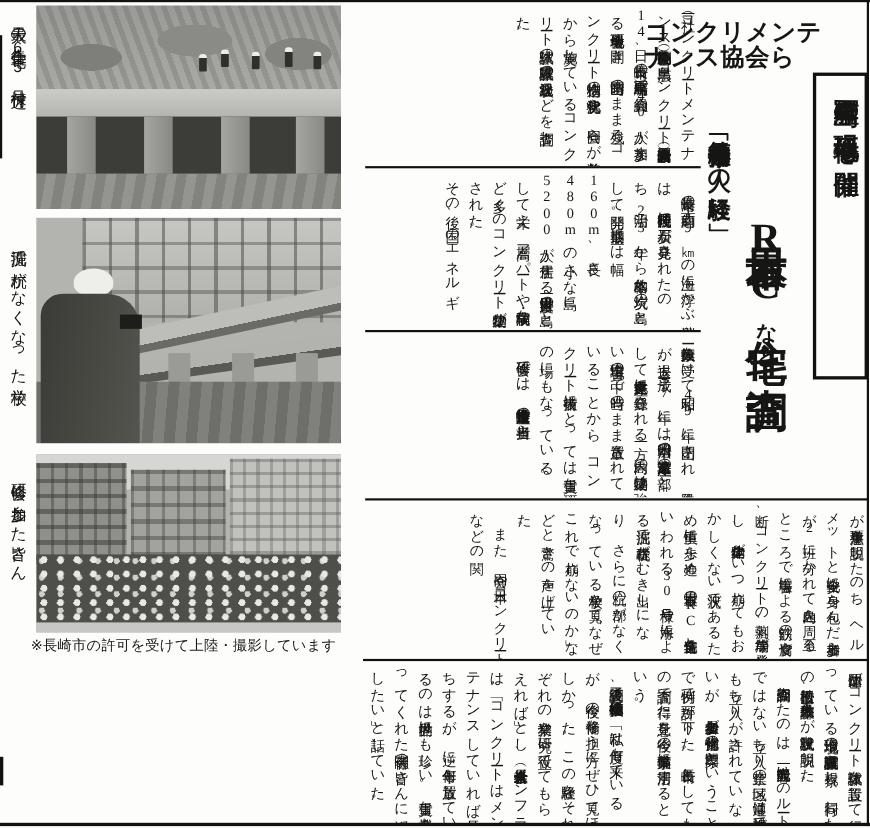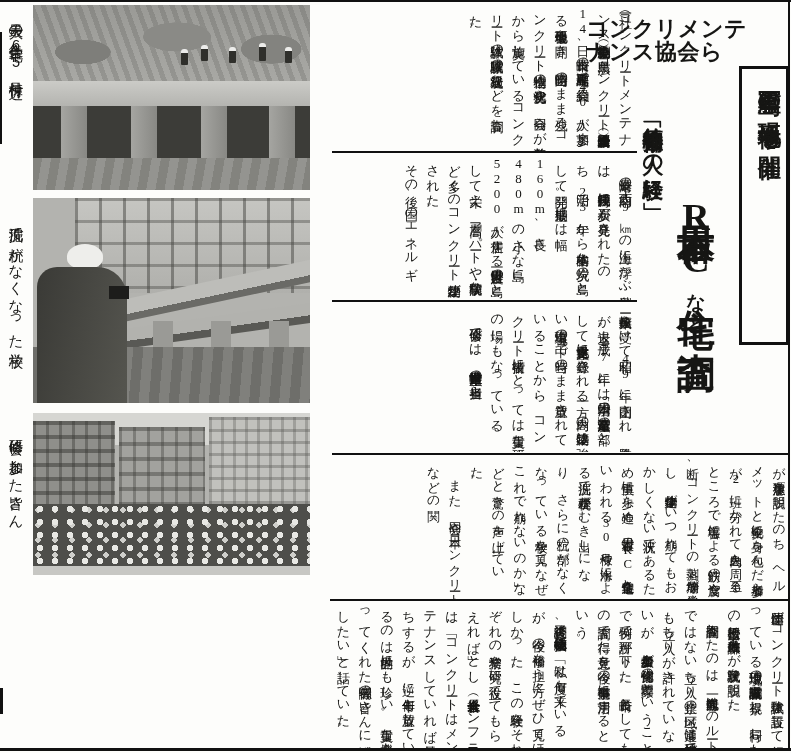--- a/index.html
+++ b/index.html
@@ -184,20 +184,21 @@
   <div class="vt vcap cap3">研修会に参加した皆さん</div>
   <div class="photo photo3">
     <div class="p3-sky"></div>
     <div class="p3-b1"></div>
     <div class="p3-b2"></div>
     <div class="p3-b3"></div>
     <div class="p3-crowd"></div>
     <div class="p3-ground"></div>
   </div>
 
+  <div class="photo-note">※長崎市の許可を受けて上陸・撮影しています</div>
 
   <div class="org-header">コンクリメンテ
 ナンス協会ら</div>
 
   <div class="vt box-headline">軍艦島の現地研修を開催</div>
 
   <div class="vt main-headline">
     <span class="big">日本最古RC住宅</span><span class="small">など</span><span class="big">調査</span>
   </div>
 

